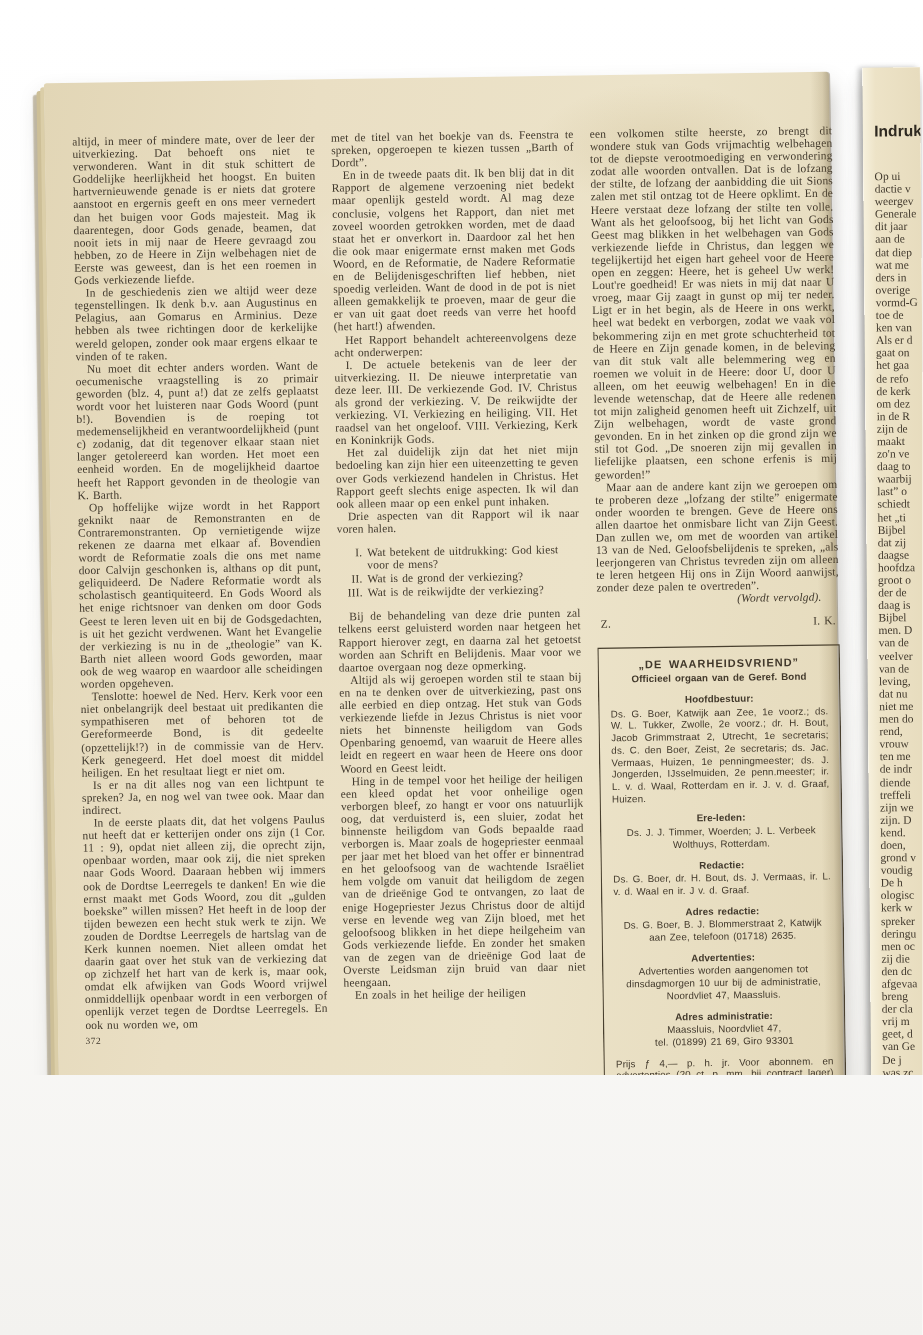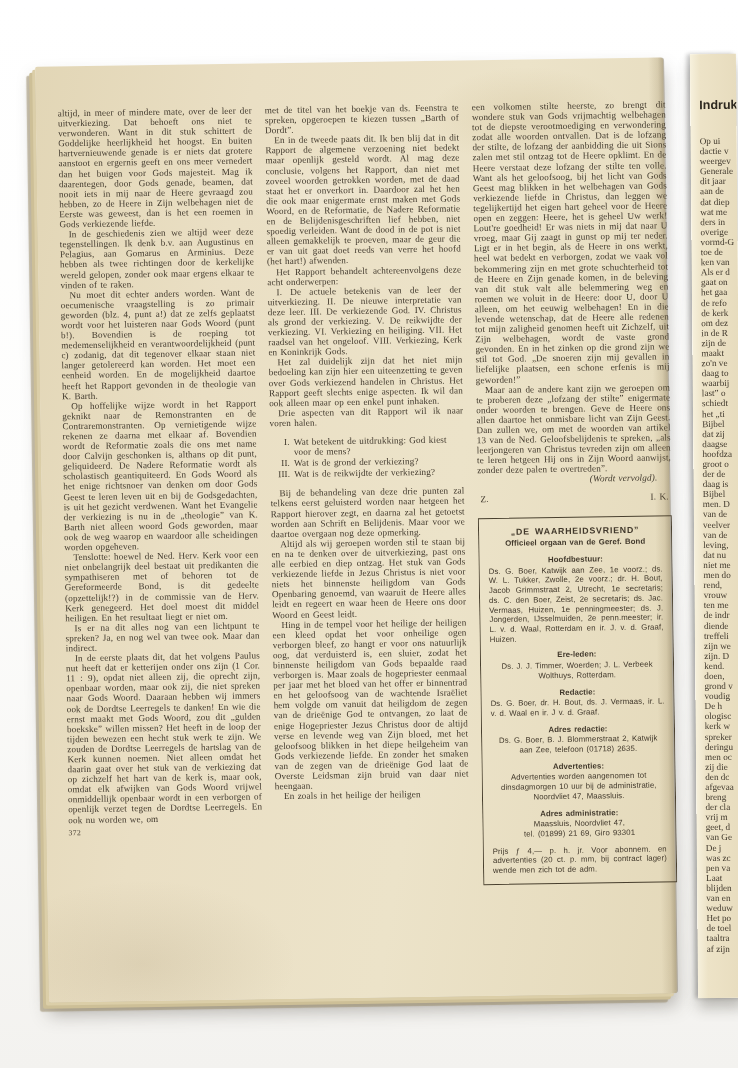--- a/index.html
+++ b/index.html
@@ -1,21 +1,21 @@
 <!DOCTYPE html>
 <html><head>
 <meta charset="utf-8">
 <style>
   html,body{margin:0;padding:0;}
   body{
     width:738px;height:1068px;overflow:hidden;
     background:linear-gradient(180deg,#ffffff 0%,#fdfdfc 50%,#f3f2ef 100%);
     font-family:"Liberation Serif","DejaVu Serif",serif;
   }
-  .scan{position:relative;width:738px;height:1068px;overflow:hidden;}
+  .scan{position:relative;width:738px;height:860px;overflow:hidden;}
 
   
   .page-main{
     position:absolute;left:42px;top:62px;width:628px;height:936px;
     background:linear-gradient(100deg,#e2d6b6 0%,#eadfc4 28%,#ece3c9 62%,#e4d9ba 100%);
     transform:rotate(-0.85deg);
     border-radius:2px 3px 3px 2px;
     box-shadow:
       -3px 3px 0 #dbcea8,
       -6px 6px 0 #cdbf97,

